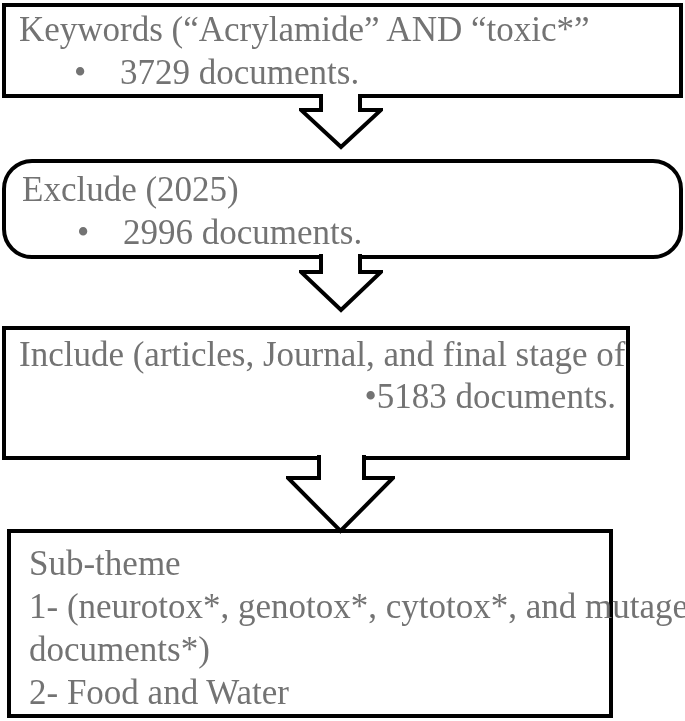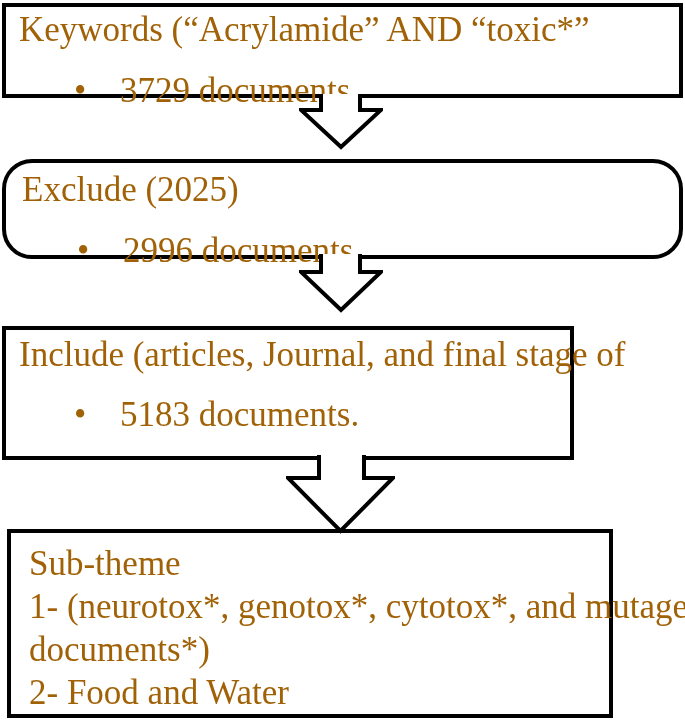--- a/index.html
+++ b/index.html
@@ -5,41 +5,41 @@
   html, body {
     margin: 0;
     padding: 0;
     background: #ffffff;
   }
   .canvas {
     position: relative;
     width: 685px;
     height: 721px;
     background: #ffffff;
-    color: #a16207;
+    color: #737373;
     font-family: "Liberation Serif", "DejaVu Serif", serif;
     font-size: 35px;
     line-height: 43px;
     overflow: hidden;
   }
   .flow-box {
     position: absolute;
     box-sizing: border-box;
     background: #ffffff;
     border: 4px solid #000000;
     z-index: 1;
   }
   #box1 { left: 2px;  top: 3px;   width: 681px; height: 95px;  padding: 1px 10px 0 13px; }
   #box2 { left: 2px;  top: 159px; width: 681px; height: 100px; padding: 5px 10px 0 16px; border-radius: 30px; }
-  #box3 { left: 2px;  top: 326px; width: 572px; height: 134px; padding: 4px 10px 0 13px; line-height: 42px; }
+  #box3 { left: 2px;  top: 326px; width: 628px; height: 134px; padding: 4px 10px 0 13px; line-height: 42px; text-align: right; }
   #box4 { left: 7px;  top: 529px; width: 606px; height: 189px; padding: 9px 10px 0 18px; }
 
   .text-line { white-space: nowrap; }
 
-  .bullet-row { margin-left: 55px; white-space: nowrap; margin-top: 18px; }
+  .bullet-row { margin-left: 55px; white-space: nowrap; }
   .bullet-row .bullet {
     display: inline-block;
     width: 46px;
   }
 
   .flow-arrow {
     position: absolute;
     z-index: 2;
     display: block;
   }

